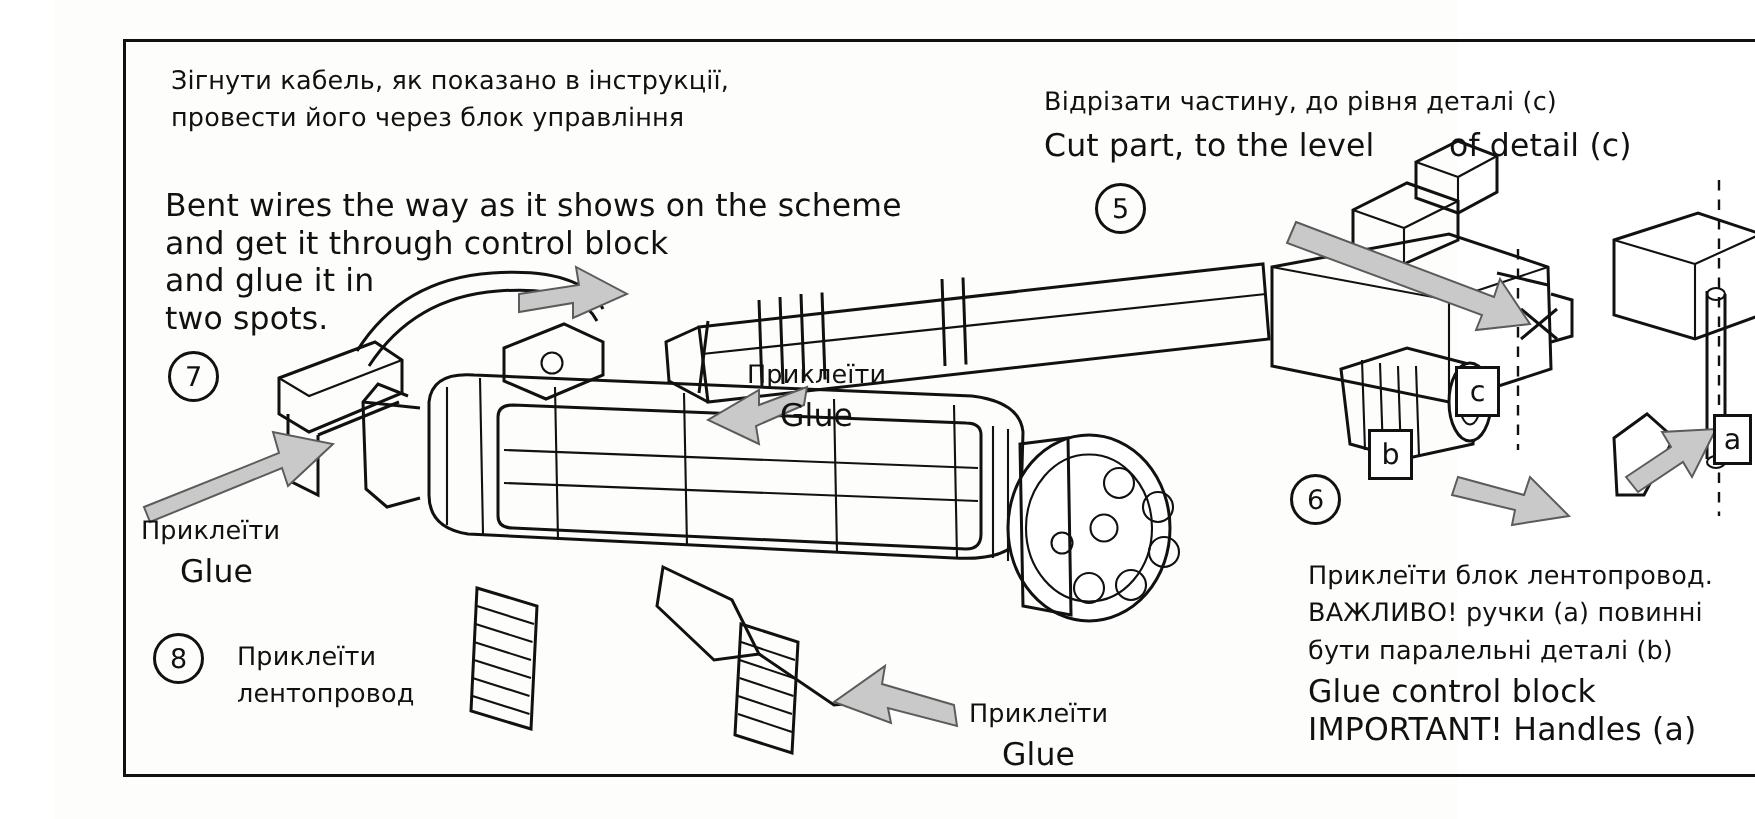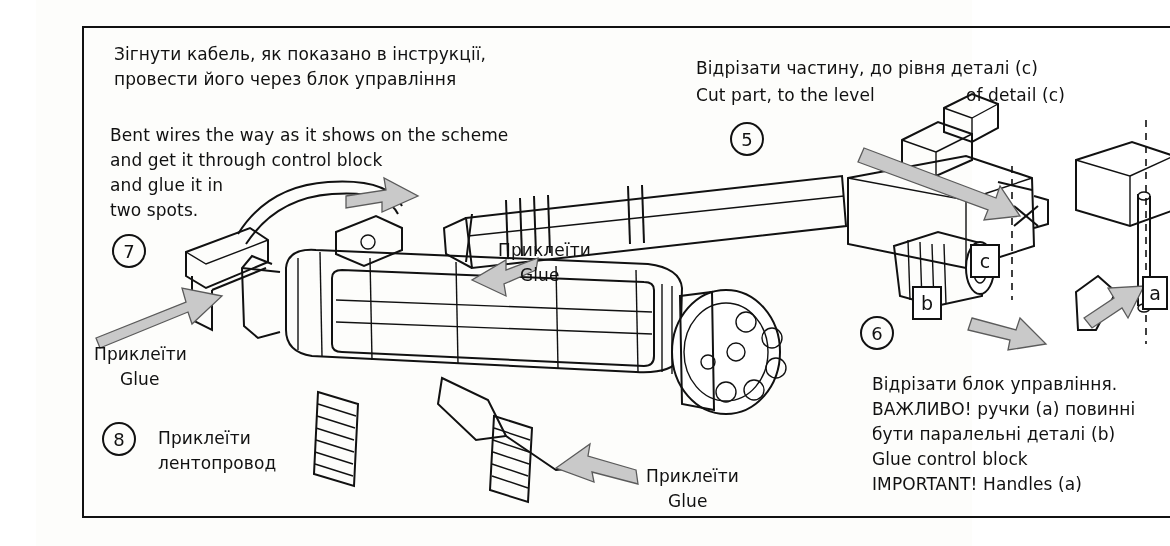--- a/index.html
+++ b/index.html
@@ -30,21 +30,21 @@
     background: transparent;
   }
   .txt {
     position: absolute;
     color: #111;
     white-space: pre;
     line-height: 1.22;
     letter-spacing: 0.1px;
   }
   .cyr { font-family: "DejaVu Sans", sans-serif; font-size: 17px; }
-  .eng { font-family: "DejaVu Sans", sans-serif; font-size: 17px; }
+  .eng { font-family: "DejaVu Sans", sans-serif; font-size: 21px; }
   .circnum {
     position: absolute;
     width: 34px; height: 34px;
     border: 2px solid #111;
     border-radius: 50%;
     box-sizing: border-box;
     display: flex;
     align-items: center;
     justify-content: center;
     font-size: 18px;
@@ -209,21 +209,21 @@
   <div class="txt cyr" style="left:78px; top:69px;">провести його через блок управління</div>
   <div class="txt eng" style="left:74px; top:125px;">Bent wires the way as it shows on the scheme</div>
   <div class="txt eng" style="left:74px; top:150px;">and get it through control block</div>
   <div class="txt eng" style="left:74px; top:175px;">and glue it in</div>
   <div class="txt eng" style="left:74px; top:200px;">two spots.</div>
 
   <div class="txt cyr" style="left:660px; top:58px;">Відрізати частину, до рівня деталі (c)</div>
   <div class="txt eng" style="left:660px; top:85px;">Cut part, to the level</div>
   <div class="txt eng" style="left:930px; top:85px;">of detail (c)</div>
 
-  <div class="txt cyr" style="left:836px; top:374px;">Відрізати блок управління.</div>
+  <div class="txt cyr" style="left:836px; top:374px;">Приклеїти блок лентопровод.</div>
   <div class="txt cyr" style="left:836px; top:424px;">бути паралельні деталі (b)</div>
   <div class="txt cyr" style="left:836px; top:399px;">ВАЖЛИВО! ручки (a) повинні</div>
   <div class="txt eng" style="left:836px; top:449px;">Glue control block</div>
   <div class="txt eng" style="left:836px; top:474px;">IMPORTANT! Handles (a)</div>
 
   <div class="txt cyr" style="left:122px; top:428px;">Приклеїти</div>
   <div class="txt cyr" style="left:122px; top:453px;">лентопровод</div>
 
   <div class="txt cyr" style="left:462px; top:240px;">Приклеїти</div>
   <div class="txt eng" style="left:484px; top:265px;">Glue</div>

